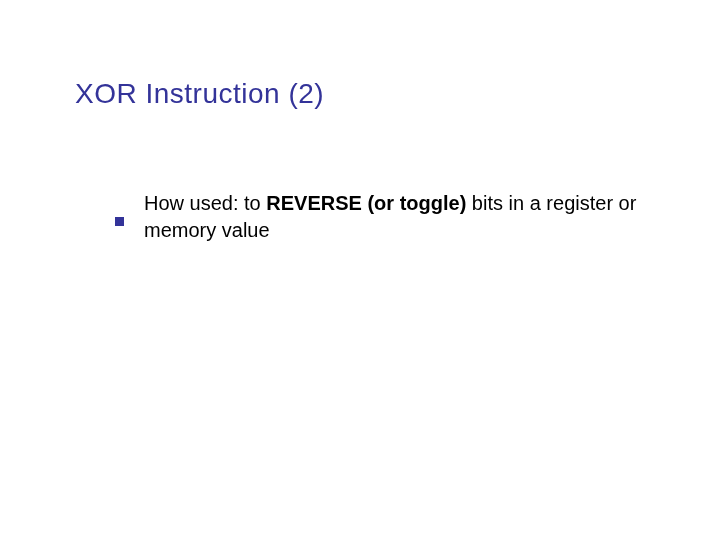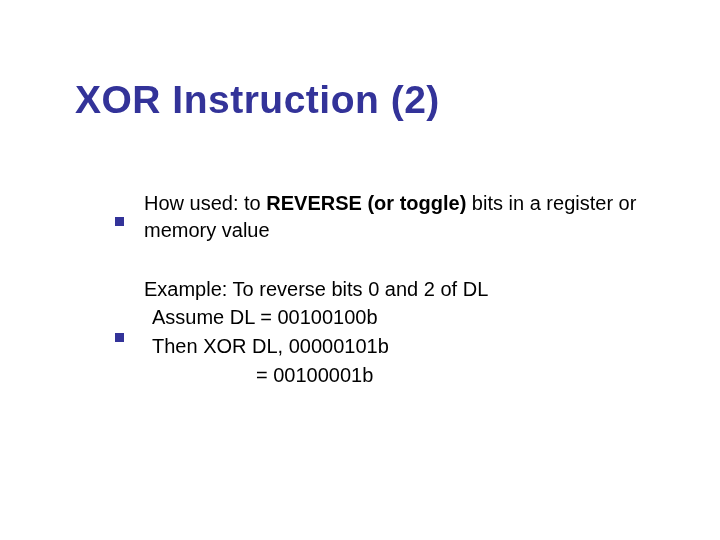--- a/index.html
+++ b/index.html
@@ -15,22 +15,22 @@
   .slide {
     width: 720px;
     height: 540px;
     position: relative;
     box-sizing: border-box;
   }
   .title {
     position: absolute;
     left: 75px;
     top: 78px;
-    font-size: 39px;
-    font-weight: bold;
+    font-size: 28px;
+    font-weight: normal;
     color: #333399;
     letter-spacing: 0.5px;
   }
   .body {
     position: absolute;
     left: 115px;
     top: 190px;
     width: 550px;
   }
   .bullet {
@@ -71,27 +71,16 @@
 
   <div class="body">
 
     <div class="bullet">
       <div class="marker"></div>
       <div class="text">
         <span>How used:  to </span><span class="bold">REVERSE (or toggle)</span><span> bits in a register or memory value</span>
       </div>
     </div>
 
-    <div class="bullet">
-      <div class="marker"></div>
-      <div class="text">
-        <div>Example: To reverse bits 0 and 2 of DL</div>
-        <div class="sub-lines">
-          <div class="sub-line-1">Assume   DL = 00100100b</div>
-          <div class="sub-line-2">Then  XOR DL, 00000101b</div>
-          <div class="sub-line-3">= 00100001b</div>
-        </div>
-      </div>
-    </div>
 
   </div>
 
 </div>
 
 </body></html>

